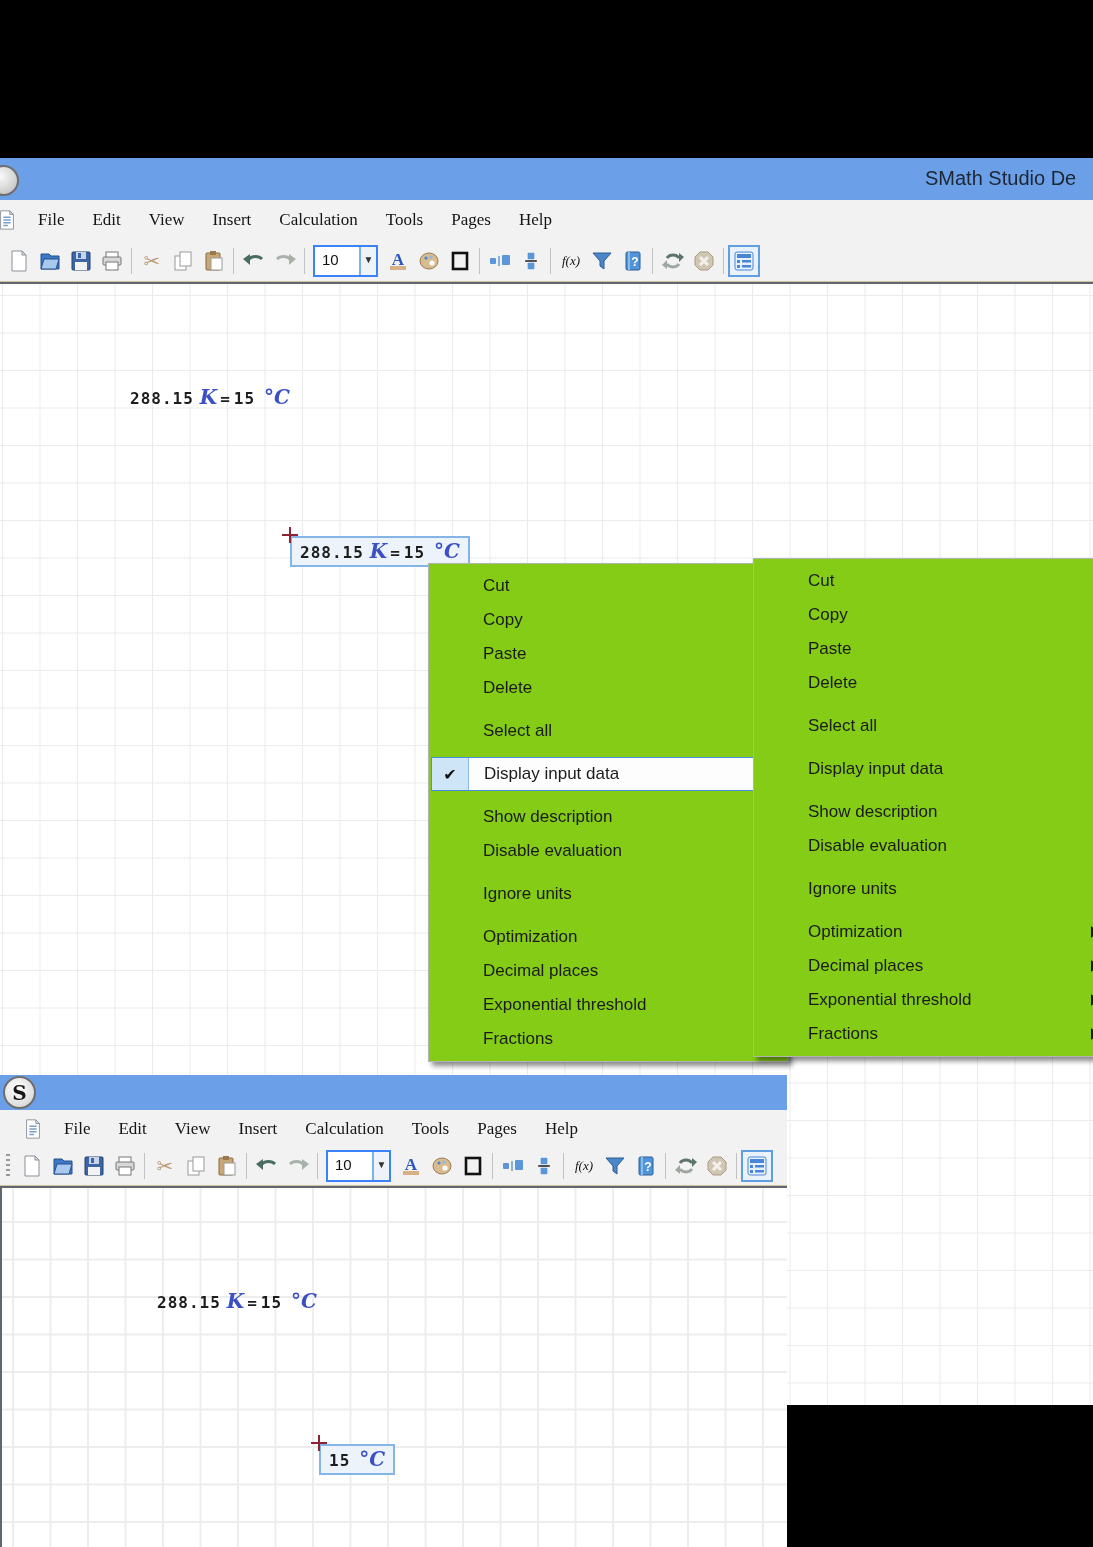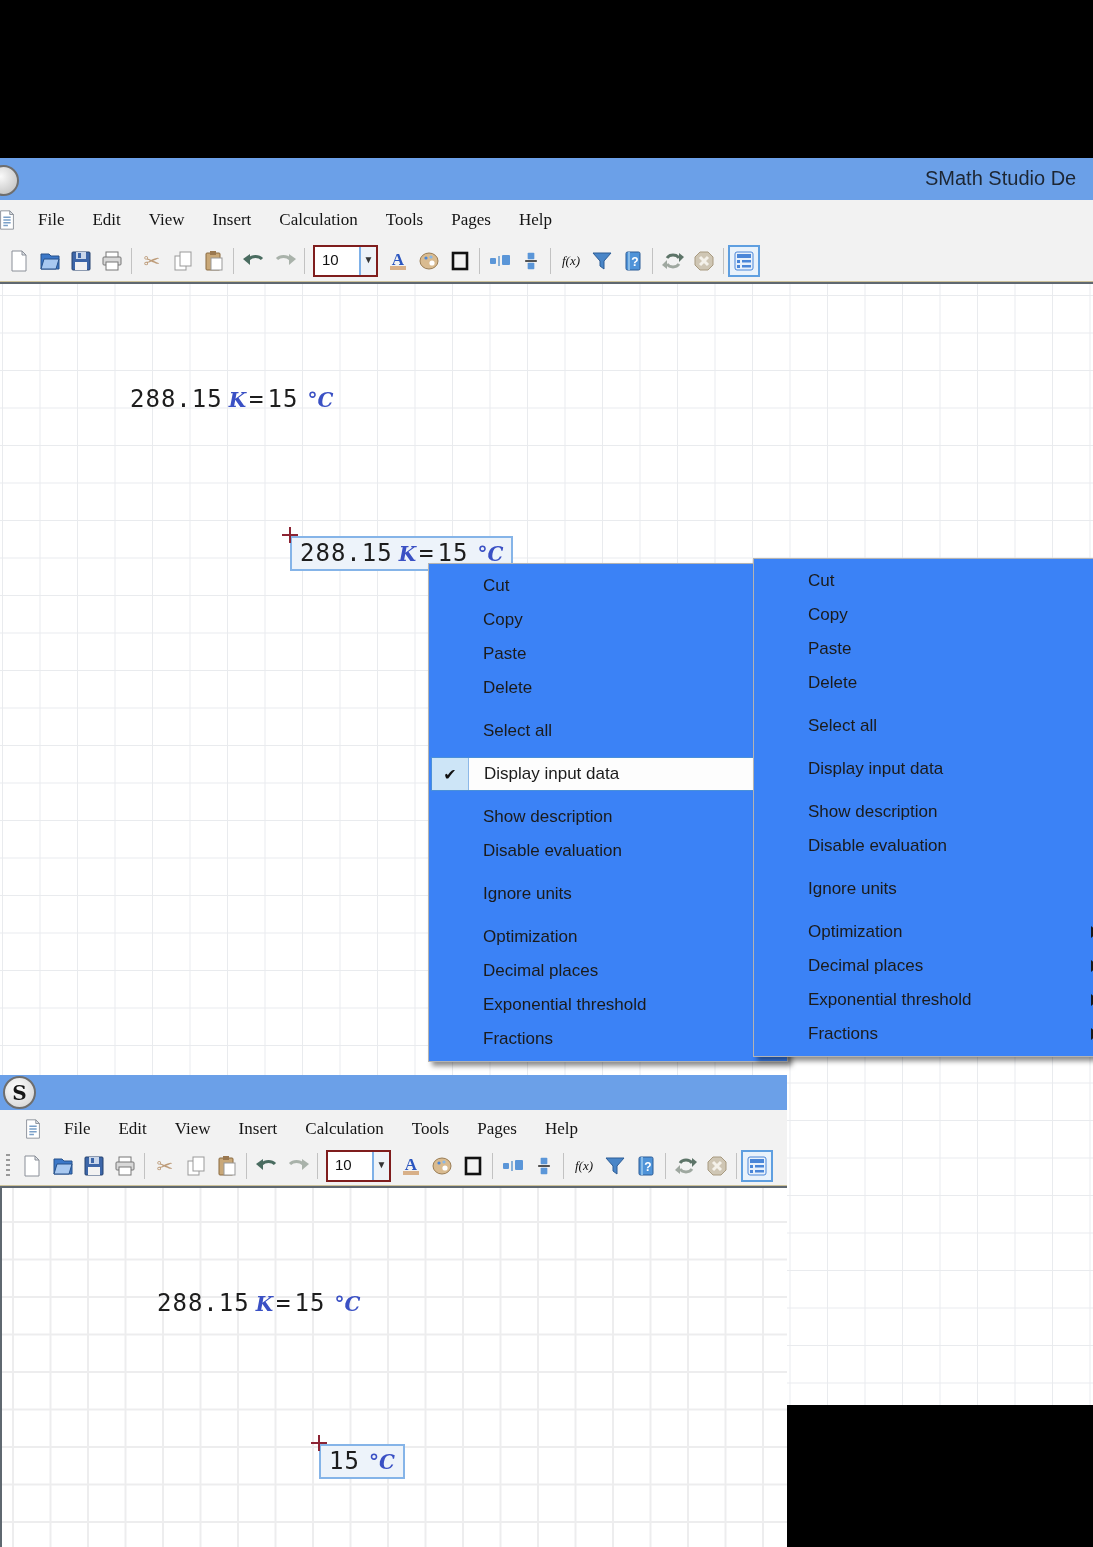--- a/index.html
+++ b/index.html
@@ -28,50 +28,50 @@
   .mb-item{padding:0 14px;font-size:17px;color:#141414;font-family:Liberation Serif, serif;}
 
   .toolbar{background:#f2f2f2;display:flex;align-items:center;padding-left:3px;}
   .back .toolbar{height:41px;}
   .front .toolbar{height:38px;}
   .grip{width:4px;height:24px;margin:0 6px 0 3px;
     background:repeating-linear-gradient(to bottom,#9a9a9a 0 2px,transparent 2px 5px);}
   .tbtn{width:31px;height:30px;display:flex;align-items:center;justify-content:center;flex:0 0 auto;}
   .tbtn.active{width:32px;height:32px;border:2px solid #5f9fe0;background:#e9f2fb;box-sizing:border-box;}
   .tsep{width:1px;height:26px;background:#c2c2c2;margin:0 4px;flex:0 0 auto;}
-  .combo{display:flex;height:28px;border:2px solid #7f1d1d;background:#fff;margin:0 4px;box-sizing:content-box;flex:0 0 auto;}
+  .combo{display:flex;height:28px;border:2px solid #3b82f6;background:#fff;margin:0 4px;box-sizing:content-box;flex:0 0 auto;}
   .combo-val{width:37px;font-size:15px;color:#111;padding:4px 0 0 7px;}
   .combo-arrow{width:15px;background:#eef3f8;border-left:2px solid #7db0e8;font-size:10px;color:#333;
     text-align:center;padding-top:7px;}
 
   .tb-edge1{height:1px;background:#cdc29a;}
   .tb-edge2{height:2px;background:#5f6870;}
 
   .canvas{position:relative;background-color:#fff;}
   .back .canvas{height:1121px;
     background-image:linear-gradient(to right,#e9ebee 1px,transparent 1px),
                      linear-gradient(to bottom,#e9ebee 1px,transparent 1px);
     background-size:37.5px 37.5px;background-position:2px 11px;}
   .front .canvas{height:359px;border-left:2px solid #5f6870;box-sizing:border-box;
     background-image:linear-gradient(to right,#ededee 2px,transparent 2px),
                      linear-gradient(to bottom,#ededee 2px,transparent 2px);
     background-size:37.5px 37.5px;background-position:10px 33px;}
 
   .expr{position:absolute;white-space:nowrap;}
-  .num{font-family:"DejaVu Sans Mono",monospace;font-weight:normal;font-size:24px;color:#1d1d1d;letter-spacing:1px;}
+  .num{font-family:"DejaVu Sans Mono",monospace;font-weight:bold;font-size:16px;color:#1d1d1d;letter-spacing:1px;}
   .unit{font-family:"DejaVu Serif",serif;font-style:italic;font-weight:bold;font-size:20px;color:#3a50c4;margin-left:6px;}
   .eq{margin:0 3px;}
   .sp{margin-left:9px;}
 
   .sel{position:absolute;border:2px solid #85b4e8;background:#edf3fa;padding:1px 8px 2px;white-space:nowrap;}
   .cross{position:absolute;left:-10px;top:-11px;width:16px;height:16px;}
   .cross::before{content:"";position:absolute;left:0;top:7px;width:16px;height:2px;background:#8c2433;}
   .cross::after{content:"";position:absolute;left:7px;top:0;width:2px;height:16px;background:#8c2433;}
 
-  .ctx-menu{position:absolute;width:360px;background:#3b82f6;border:1px solid #b3b3b3;
+  .ctx-menu{position:absolute;width:360px;background:#84cc16;border:1px solid #b3b3b3;
     box-shadow:4px 4px 5px rgba(0,0,0,.45);padding:5px 2px;z-index:9;box-sizing:border-box;}
   .menu-item{position:relative;height:34px;display:flex;align-items:center;padding-left:52px;
     font-size:17px;color:#1b1b1b;}
   .menu-item.gap{margin-top:9px;}
   .menu-item.hl{border:1px solid #4a90d9;background:#fdfdfd;height:32px;}
   .check{position:absolute;left:0;top:0;bottom:0;width:36px;background:#cde5f7;border-right:1px solid #8cb8e8;
     display:flex;align-items:center;justify-content:center;font-size:16px;color:#111;}
   .arrow{position:absolute;right:12px;width:0;height:0;border-top:6px solid transparent;
     border-bottom:6px solid transparent;border-left:7px solid #1a1a1a;}
 </style>

